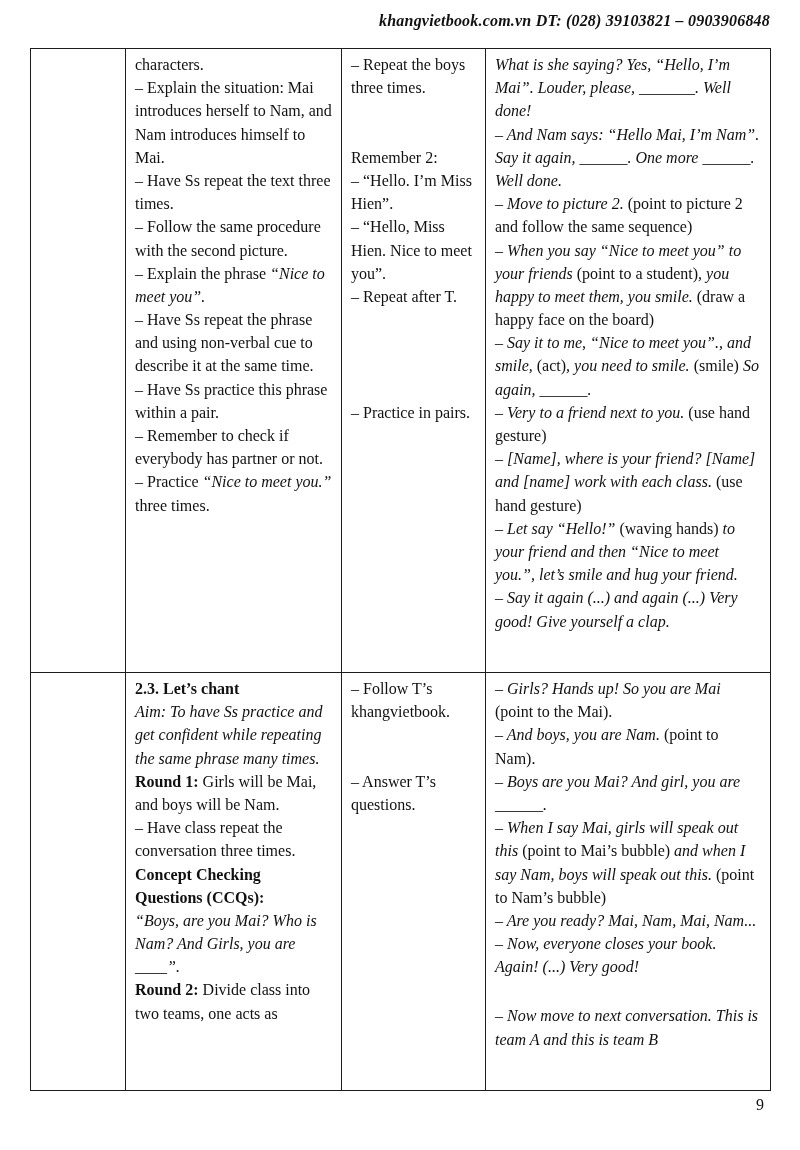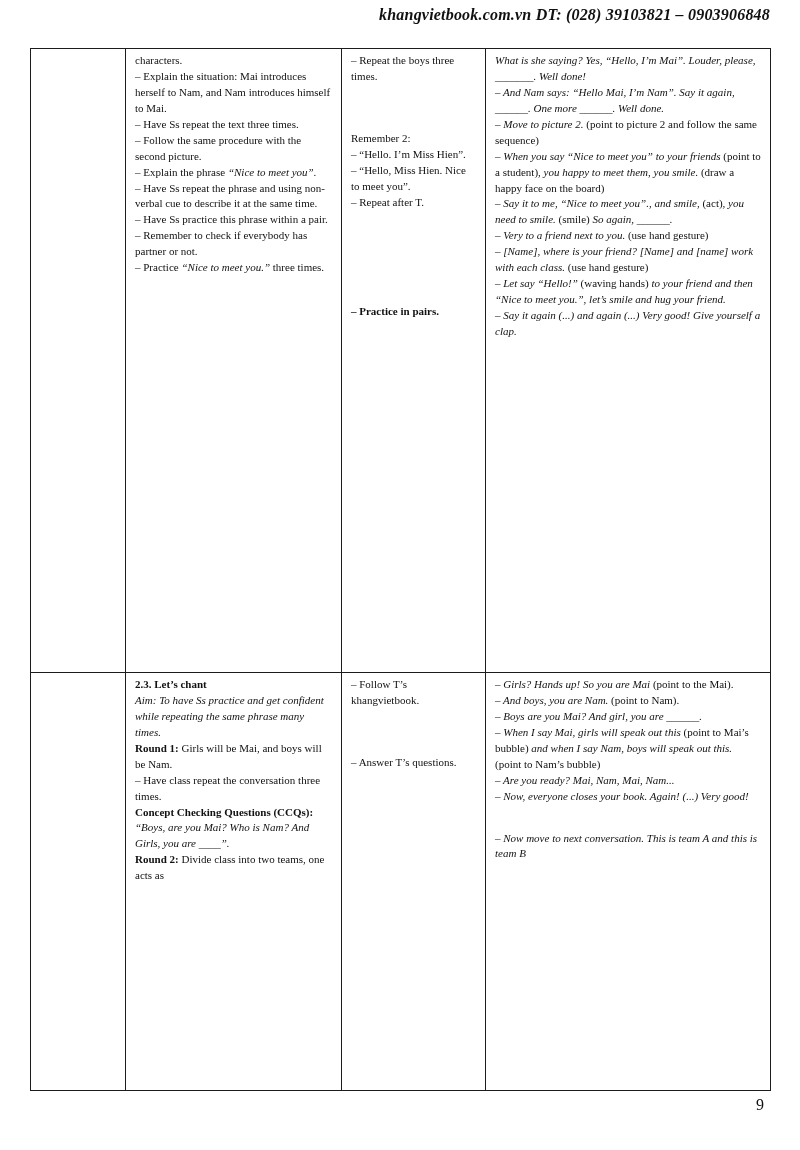--- a/index.html
+++ b/index.html
@@ -10,41 +10,41 @@
   body {
     width: 800px;
     height: 1150px;
     position: relative;
     font-family: "Liberation Serif", "DejaVu Serif", serif;
     color: #111111;
     overflow: hidden;
   }
   .page-header {
     position: absolute;
-    top: 6px;
+    top: 12px;
     right: 30px;
     font-size: 16px;
     font-weight: bold;
     font-style: italic;
     letter-spacing: 0.2px;
     white-space: nowrap;
   }
   table.lesson-table {
     position: absolute;
     top: 48px;
     left: 30px;
     width: 740px;
     border-collapse: collapse;
     table-layout: fixed;
   }
   table.lesson-table td {
     border: 1.2px solid #1c1c1c;
     vertical-align: top;
     padding: 4px 9px 6px 9px;
-    font-size: 11px;
+    font-size: 16px;
     line-height: 1.45;
     word-wrap: break-word;
   }
   table.lesson-table p {
     margin: 0;
   }
   .s-i  { font-style: italic; }
   .s-b  { font-weight: bold; }
   .s-bi { font-weight: normal; font-style: italic; }
   .page-number {
@@ -79,21 +79,21 @@
           <p><span class="s-n">– Have Ss practice this phrase within a pair.</span></p>
           <p><span class="s-n">– Remember to check if everybody has partner or not.</span></p>
           <p><span class="s-n">– Practice </span><span class="s-i">“Nice to meet you.”</span><span class="s-n"> three times.</span></p>
         </td>
         <td>
           <p><span class="s-n">– Repeat the boys three times.</span></p>
           <p style="margin-top: 46.4px;"><span class="s-n">Remember 2:</span></p>
           <p><span class="s-n">– “Hello. I’m Miss Hien”.</span></p>
           <p><span class="s-n">– “Hello, Miss Hien. Nice to meet you”.</span></p>
           <p><span class="s-n">– Repeat after T.</span></p>
-          <p style="margin-top: 92.8px; font-weight: bold;"><span class="s-n">– Practice in pairs.</span></p>
+          <p style="margin-top: 92.8px;"><span class="s-n">– Practice in pairs.</span></p>
         </td>
         <td>
           <p><span class="s-i">What is she saying? Yes, “Hello, I’m Mai”. Louder, please, _______. Well done!</span></p>
           <p><span class="s-i">– And Nam says: “Hello Mai, I’m Nam”. Say it again, ______. One more ______. Well done.</span></p>
           <p><span class="s-i">– Move to picture 2. </span><span class="s-n">(point to picture 2 and follow the same sequence)</span></p>
           <p><span class="s-i">– When you say “Nice to meet you” to your friends </span><span class="s-n">(point to a student)</span><span class="s-i">, you happy to meet them, you smile. </span><span class="s-n">(draw a happy face on the board)</span></p>
           <p><span class="s-i">– Say it to me, “Nice to meet you”., and smile, </span><span class="s-n">(act)</span><span class="s-i">, you need to smile. </span><span class="s-n">(smile)</span><span class="s-i"> So again, ______.</span></p>
           <p><span class="s-i">– Very to a friend next to you. </span><span class="s-n">(use hand gesture)</span></p>
           <p><span class="s-i">– [Name], where is your friend? [Name] and [name] work with each class. </span><span class="s-n">(use hand gesture)</span></p>
           <p><span class="s-i">– Let say “Hello!” </span><span class="s-n">(waving hands)</span><span class="s-i"> to your friend and then “Nice to meet you.”, let’s smile and hug your friend.</span></p>

